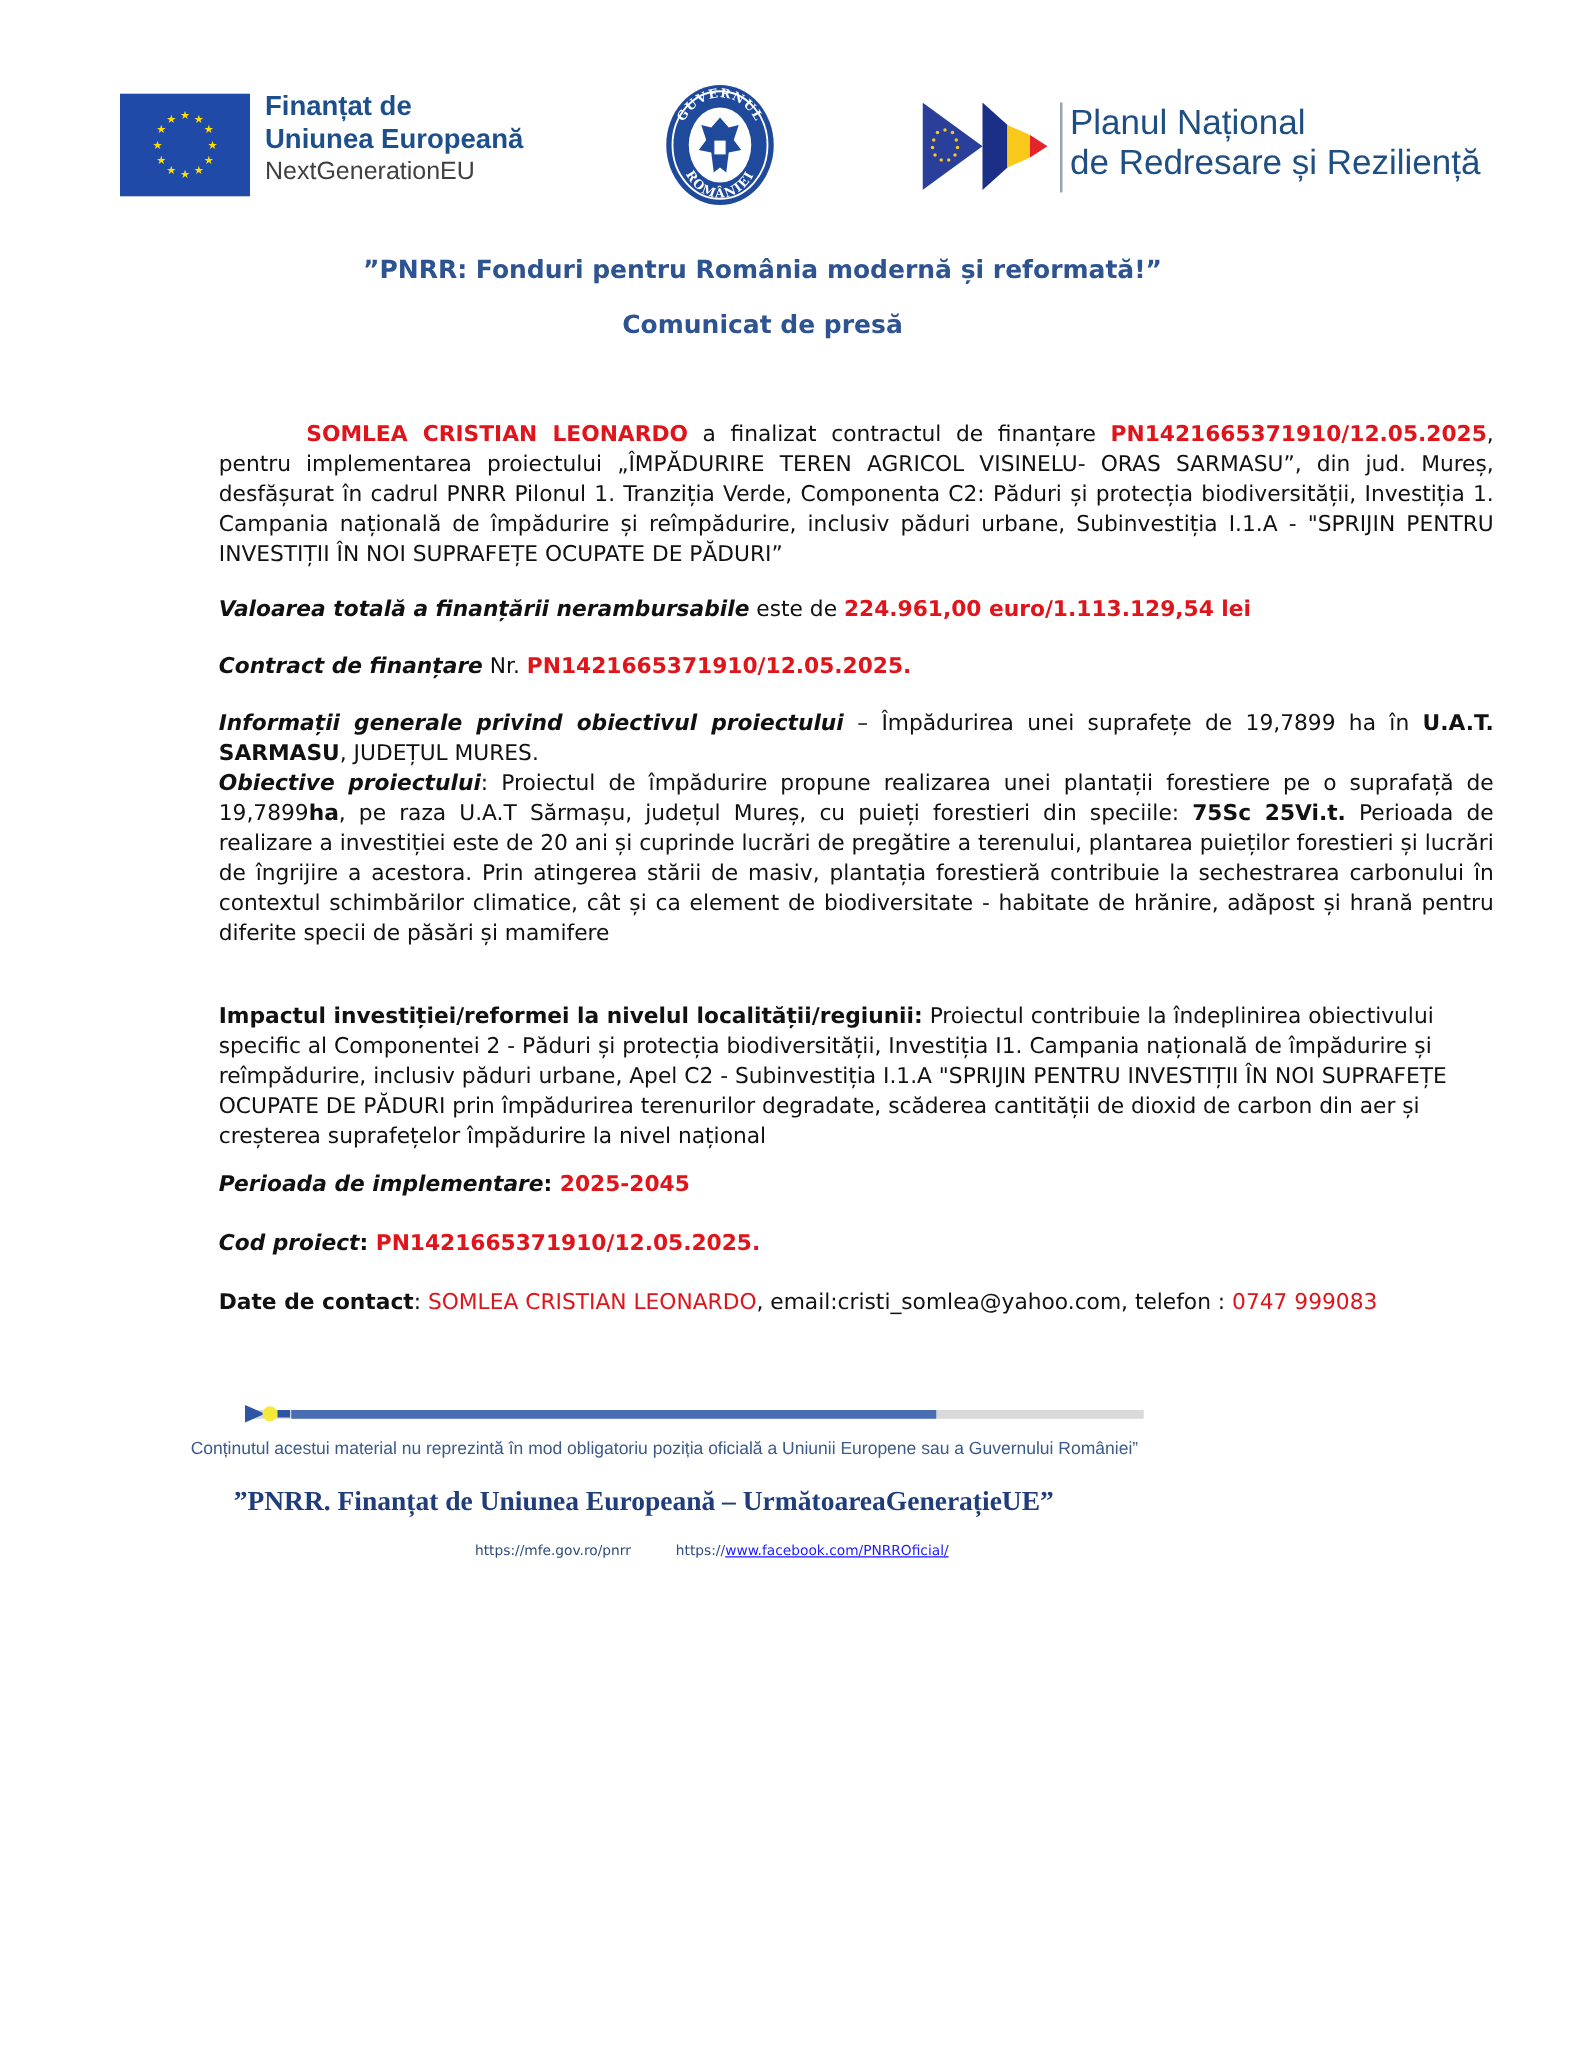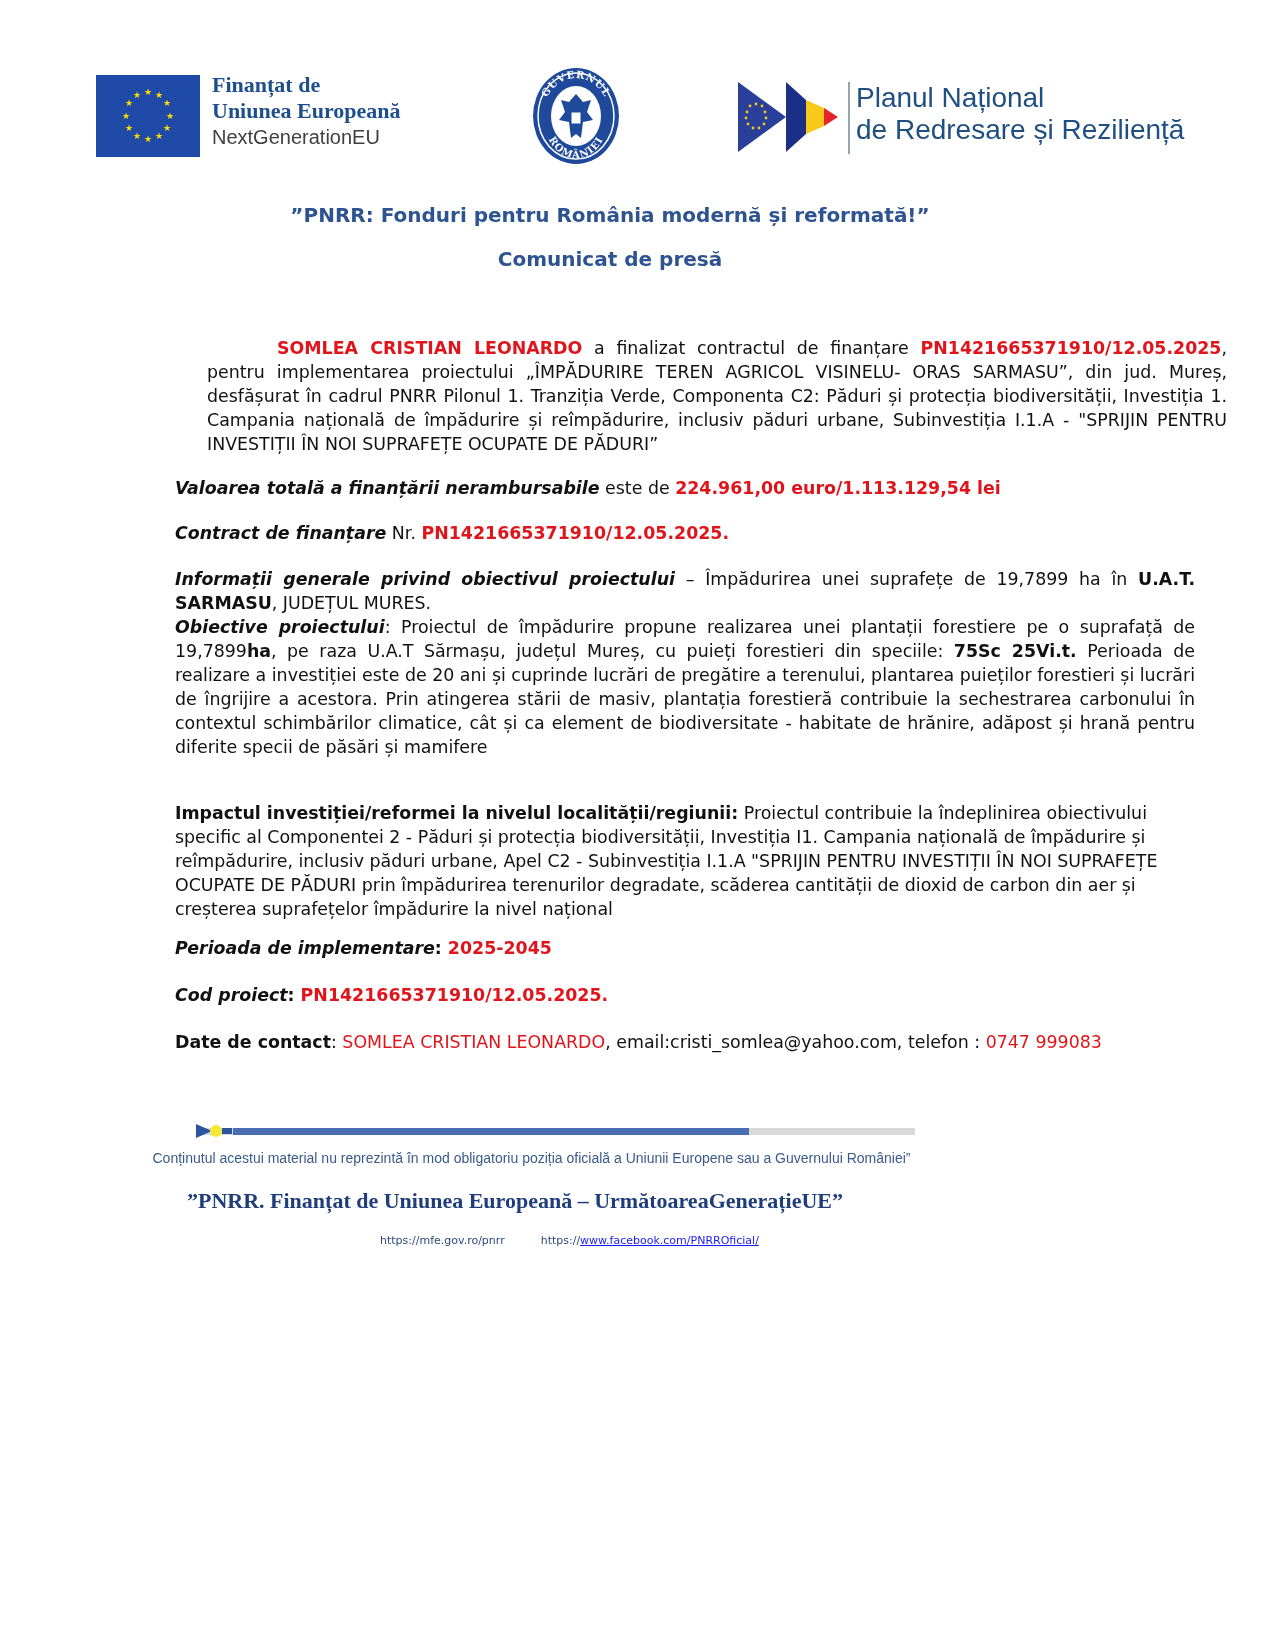--- a/index.html
+++ b/index.html
@@ -4,21 +4,21 @@
 <style>
   html, body { margin: 0; padding: 0; background: #ffffff; }
   body { width: 1275px; height: 1650px; position: relative; overflow: hidden;
          font-family: "DejaVu Sans", sans-serif; color: #111111; }
   .abs { position: absolute; }
 
   
   .eu-flag { left: 96px; top: 75px; width: 104px; height: 82px; background: #1f4aa8; }
   .eu-flag svg { display: block; }
   .eu-text { left: 212px; top: 72px; font-family: "Liberation Sans", sans-serif; line-height: 1.18; }
-  .eu-text .l1, .eu-text .l2 { color: #1d4f8c; font-weight: bold; font-size: 22px; display:block;font-family:Liberation Serif, serif; }
+  .eu-text .l1, .eu-text .l2 { color: #1d4f8c; font-weight: bold; font-size: 22px; display:block; }
   .eu-text .l3 { color: #404040; font-size: 20px; display:block; margin-top: 2px; }
 
   .gov-seal { left: 531px; top: 66px; width: 90px; height: 100px; }
 
   .pnrr-logo { left: 738px; top: 82px; width: 108px; height: 70px; }
   .pnrr-sep { left: 848px; top: 82px; width: 2px; height: 72px; background: #9aa4b0; }
   .pnrr-text { left: 856px; top: 82px; font-family: "Liberation Sans", sans-serif; color: #1f4f82;
                font-size: 28px; line-height: 1.14; }
   .pnrr-text span { display: block; }
 
@@ -117,21 +117,21 @@
 </div>
 <div class="abs pnrr-sep"></div>
 <div class="abs pnrr-text">
   <span>Planul Național</span>
   <span>de Redresare și Reziliență</span>
 </div>
 
 <div class="abs title t1">”PNRR: Fonduri pentru România modernă și reformată!”</div>
 <div class="abs title t2">Comunicat de presă</div>
 
-<div class="abs body justify" style="top:336px;margin-left:32px;">
+<div class="abs body justify" style="top:336px;">
   <p style="text-indent:70px;">
     <span class="red">SOMLEA CRISTIAN LEONARDO</span><span> a finalizat contractul de finanțare </span><span class="red">PN1421665371910/12.05.2025</span><span>, pentru implementarea proiectului „ÎMPĂDURIRE TEREN AGRICOL VISINELU- ORAS SARMASU”,  din jud. Mureș, desfășurat în cadrul PNRR Pilonul 1. Tranziția Verde, Componenta C2: Păduri și protecția biodiversității, Investiția 1. Campania națională de împădurire și reîmpădurire, inclusiv păduri urbane, Subinvestiția I.1.A - "SPRIJIN PENTRU INVESTIȚII ÎN NOI SUPRAFEȚE OCUPATE DE PĂDURI”</span>
   </p>
 </div>
 
 <div class="abs body" style="top:476px;">
   <span class="bi">Valoarea totală a finanțării nerambursabile</span><span> este de </span><span class="red">224.961,00 euro/1.113.129,54 lei</span>
 </div>
 
 <div class="abs body" style="top:521px;">

